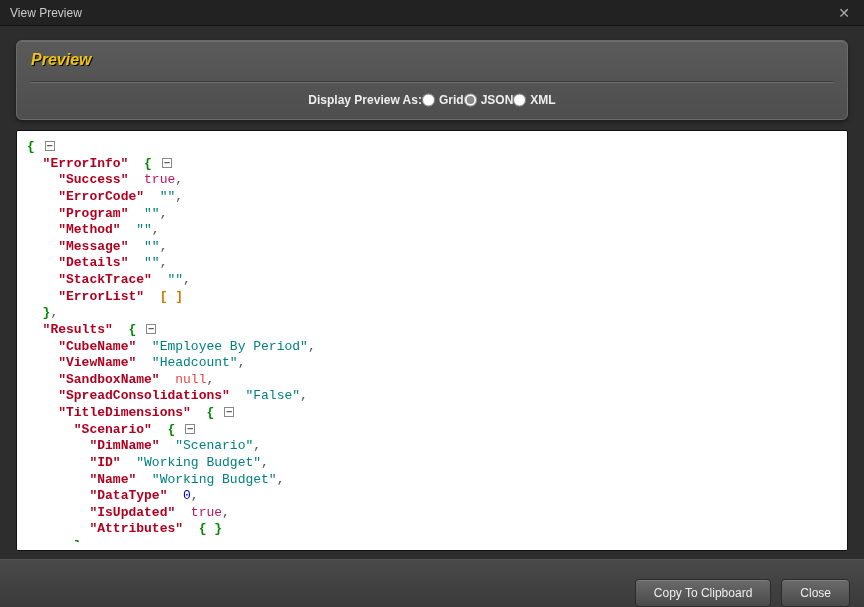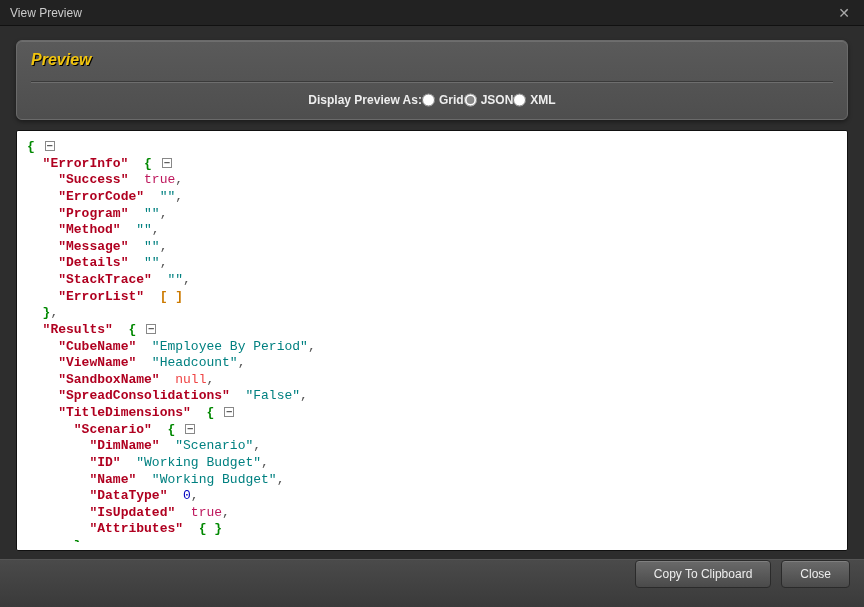--- a/index.html
+++ b/index.html
@@ -75,21 +75,21 @@
     color: #111;
   }
   .viewer::-webkit-scrollbar { width: 8px; }
   .viewer::-webkit-scrollbar-track { background: #f0f0f0; border-radius: 4px; }
   .viewer::-webkit-scrollbar-thumb { background: #555; border-radius: 4px; }
   
   .footer {
     height: 48px;
     background: linear-gradient(#4a4a4a, #3a3a3a);
     border-top: 1px solid #555;
-    display: flex; align-items: flex-start; justify-content: flex-end;
+    display: flex; align-items: flex-end; justify-content: flex-end;
     padding: 0 14px; gap: 10px;
   }
   .btn {
     background: linear-gradient(#6a6a6a, #4a4a4a);
     border: 1px solid #2a2a2a;
     color: #eee;
     font-size: 12px;
     padding: 6px 18px;
     border-radius: 4px;
     cursor: pointer;

